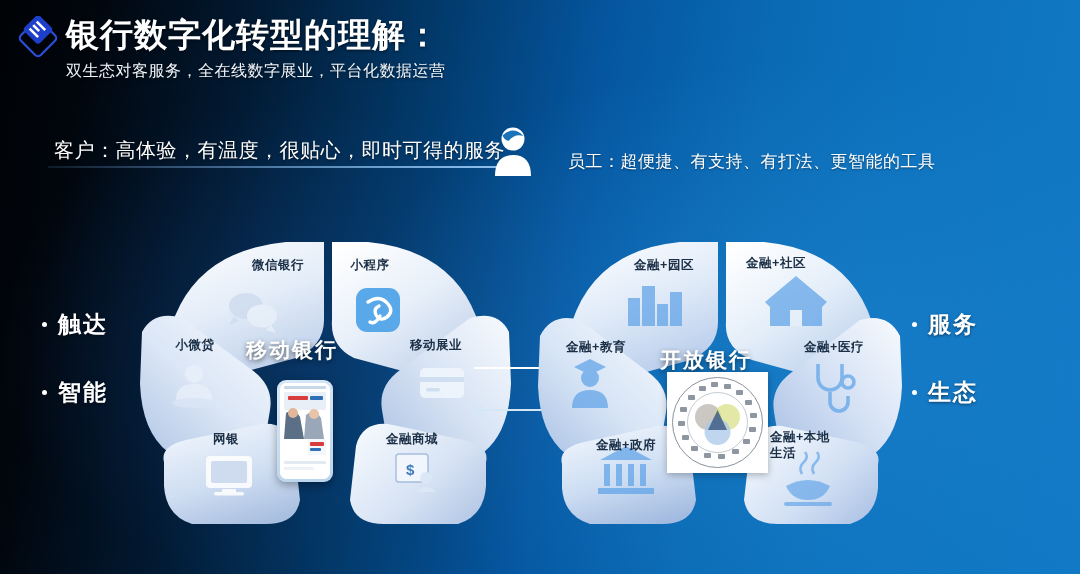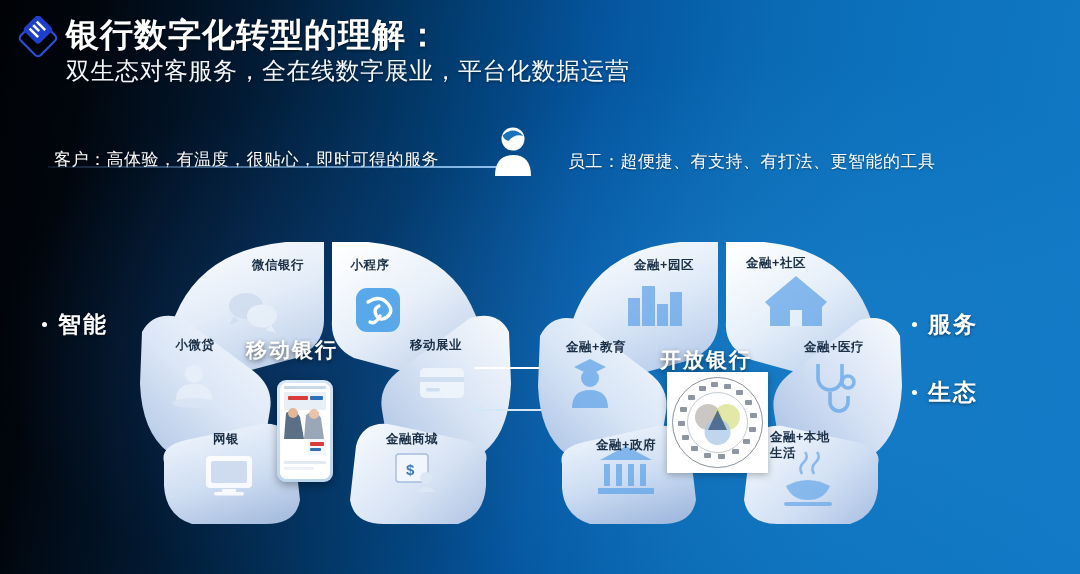--- a/index.html
+++ b/index.html
@@ -49,33 +49,34 @@
     color: #ffffff;
   }
   .title-main {
     font-size: 33px;
     font-weight: bold;
     letter-spacing: 1px;
     line-height: 1.25;
     text-shadow: 0 1px 3px rgba(0,0,0,0.6);
   }
   .title-sub {
-    font-size: 24px;
+    font-size: 16px;
     font-weight: normal;
     letter-spacing: 0.5px;
+    margin-top: 6px;
     color: #f2f7fc;
     text-shadow: 0 1px 3px rgba(0,0,0,0.55);
   }
 
   
   .aud-left {
     position: absolute;
     left: 54px;
-    top: 148px;
-    font-size: 17px;
+    top: 137px;
+    font-size: 20px;
     color: #ffffff;
     letter-spacing: 0.5px;
     white-space: nowrap;
     text-shadow: 0 1px 2px rgba(0,0,0,0.55);
   }
   .aud-underline {
     position: absolute;
     left: 48px;
     top: 166px;
     width: 454px;
@@ -221,20 +222,24 @@
     <svg width="42" height="52" viewBox="0 0 42 52">
       <circle cx="21" cy="15" r="11.5" fill="#ffffff"></circle>
       <path d="M10.5 11.5 Q21 1.5 31.5 12 Q23 9 16.5 17 Q12.5 16 10.5 11.5 Z" fill="#1a72b8"></path>
       <path d="M3 52 Q3 31 21 31 Q39 31 39 52 Z" fill="#ffffff"></path>
     </svg>
   </div>
 
   <div class="aud-right">员工：超便捷、有支持、有打法、更智能的工具</div>
 
   <div class="side-list left">
+    <div class="side-item">
+      <span class="side-dot"></span>
+      <span>触达</span>
+    </div>
     <div class="side-item">
       <span class="side-dot"></span>
       <span>智能</span>
     </div>
   </div>
 
   <div class="side-list right">
     <div class="side-item">
       <span class="side-dot"></span>
       <span>服务</span>

